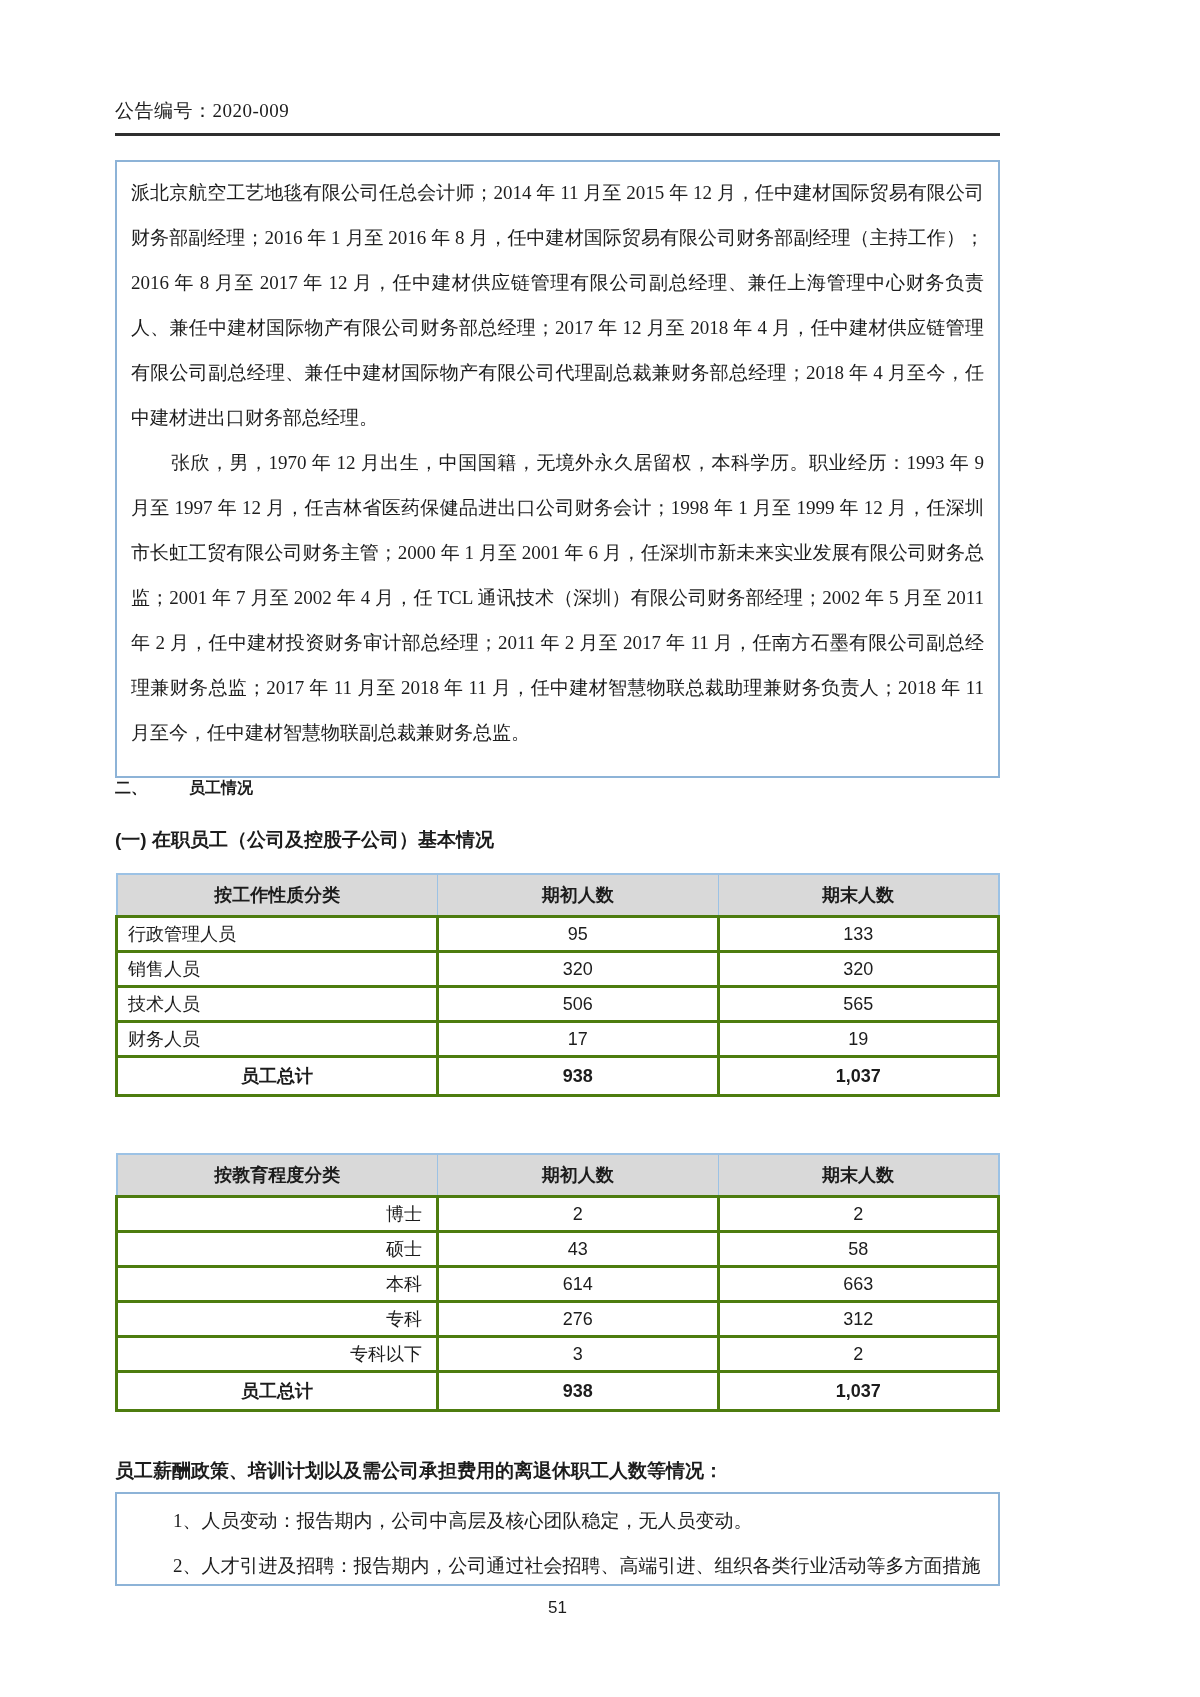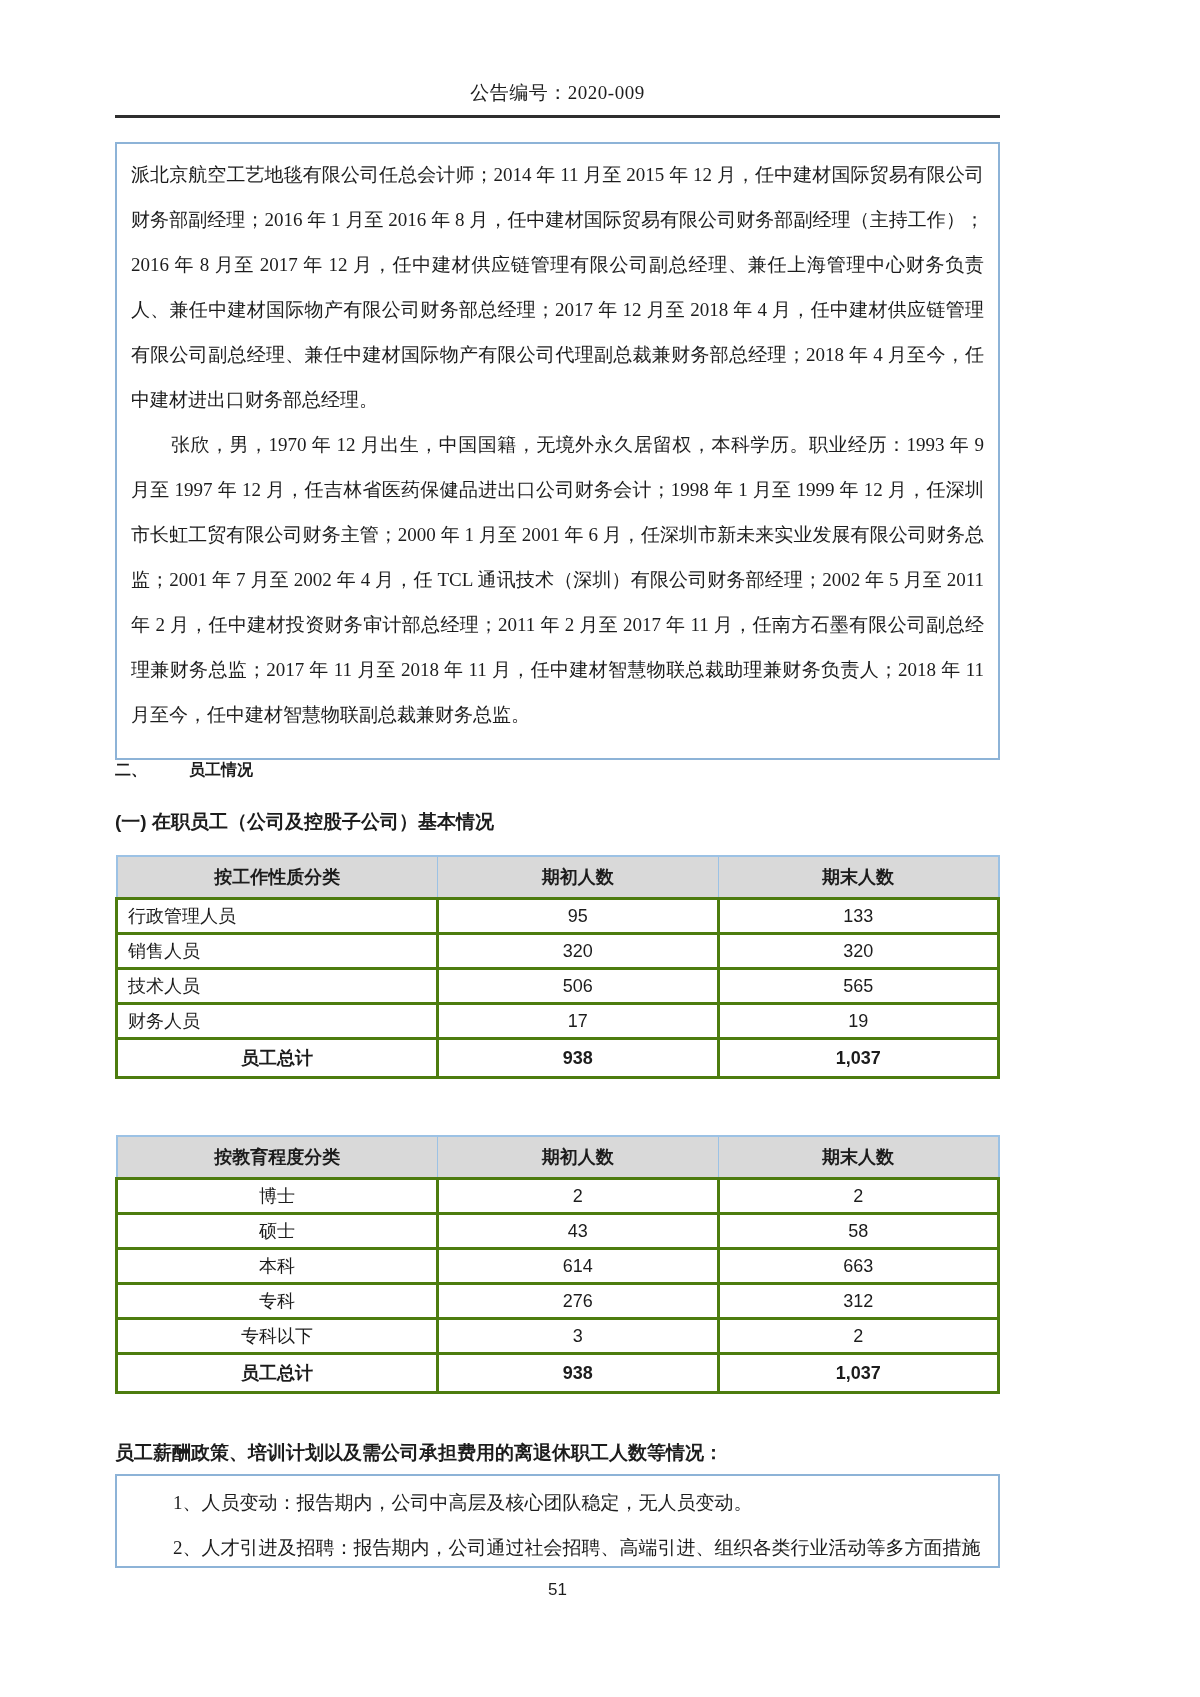--- a/index.html
+++ b/index.html
@@ -7,21 +7,21 @@
     position:relative;
     width:1200px; height:1697px;
     background:#ffffff;
     font-family:"Liberation Serif","DejaVu Serif",serif;
     color:#1c1c1c;
     overflow:hidden;
   }
   .content { margin:0 115px; width:885px; }
 
   
-  .doc-header { padding-top:80px; text-align:center; font-size:19px; letter-spacing:0.5px; }
+  .doc-header { padding-top:80px; text-align:left; font-size:19px; letter-spacing:0.5px;margin-top:18px; }
   .header-rule { border-bottom:3px solid #2f2f2f; margin-top:9px; }
 
   
   .bio-box {
     margin-top:24px;
     border:2px solid #8db3d7;
     padding:8px 14px 6px 14px;
     height:600px; overflow:hidden;
     font-size:19px; line-height:45px;
     text-align:justify;
@@ -62,21 +62,21 @@
     border:3px solid #4d7c0f;
     padding:4px 14px;
     height:22px;
   }
   table.staff td:nth-child(2),
   table.staff td:nth-child(3) {
     text-align:center;
     font-family:"Liberation Sans","DejaVu Sans",sans-serif;
   }
   table.t1 tbody td:first-child { text-align:left; padding-left:10px; }
-  table.t2 tbody td:first-child { text-align:center; }
+  table.t2 tbody td:first-child { text-align:right; }
   table.staff tbody tr:last-child td { border-bottom:2px solid #80aede; }
   table.staff tfoot td {
     font-weight:700;
     padding:6px 14px;
   }
   table.staff tfoot td:first-child {
     text-align:center;
     font-family:"Liberation Sans","DejaVu Sans",sans-serif;
   }
   table.t2 { margin-top:56px; }

